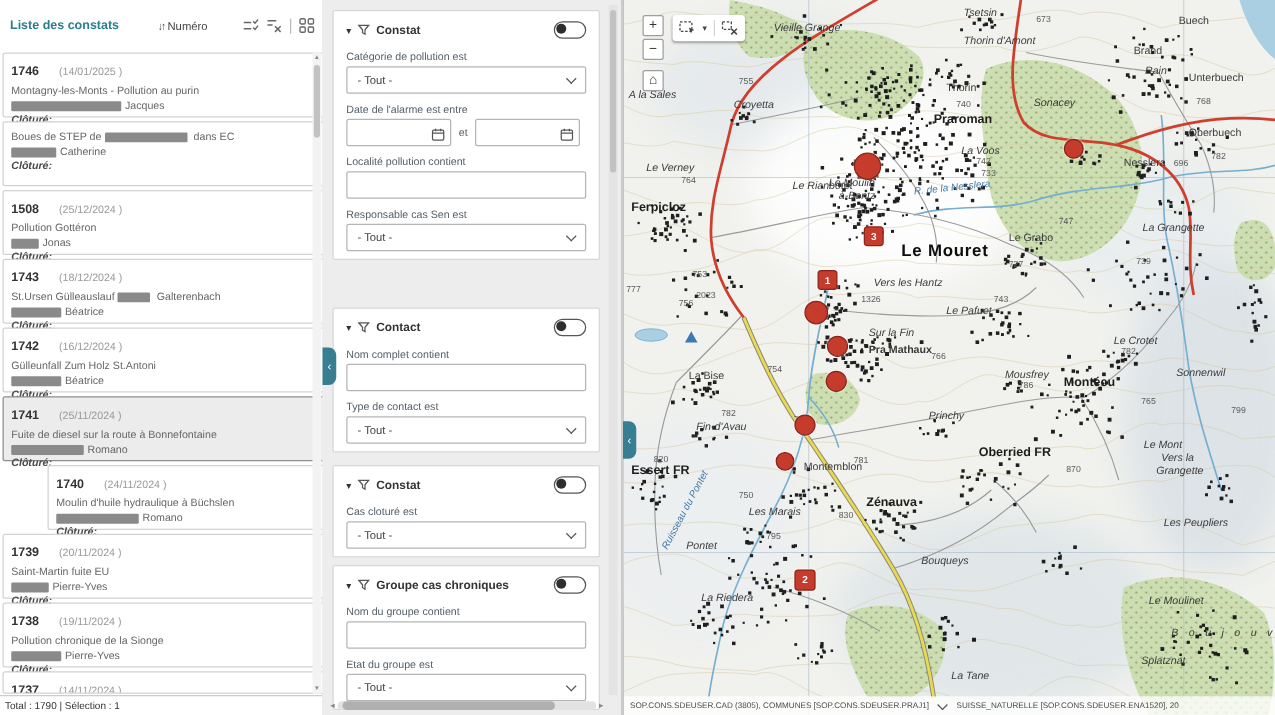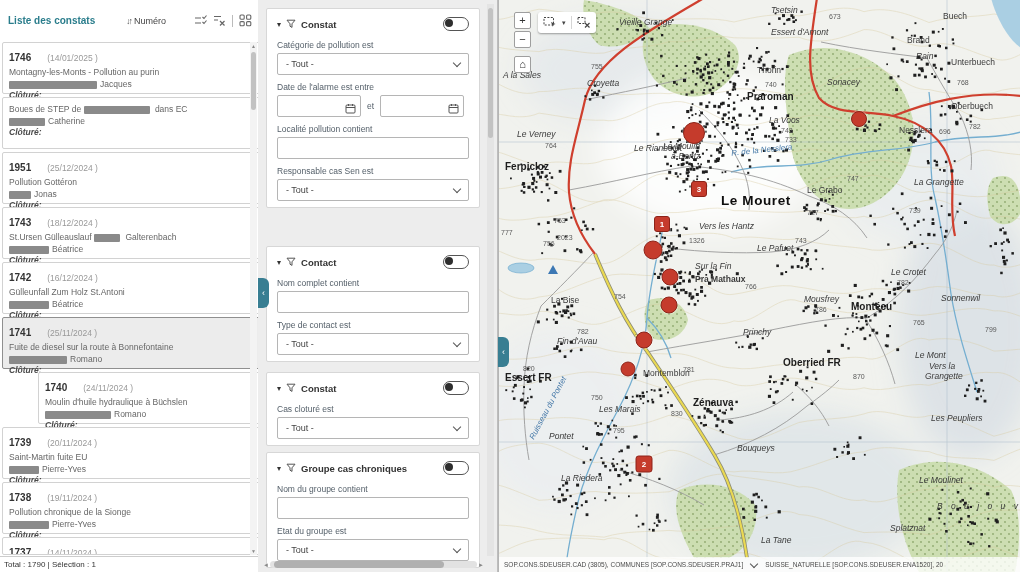--- a/index.html
+++ b/index.html
@@ -130,21 +130,21 @@
           <div class="status">Clôturé:</div>
           <button class="linkbtn">
             <svg width="13" height="13" viewBox="0 0 13 13" fill="none" stroke="#777" stroke-width="1.3" stroke-linecap="round">
               <path d="M5 8 l3.5 -3.5"></path>
               <path d="M7.3 9.8 l-1.6 1.6 a2.1 2.1 0 1 1 -3 -3 l1.6 -1.6"></path>
               <path d="M5.7 3.2 l1.6 -1.6 a2.1 2.1 0 1 1 3 3 l-1.6 1.6"></path>
             </svg>
           </button>
         </div>
         <div class="card" style="top: 110px;">
-          <div class="row1"><span class="num">1951</span><span class="date">(25/12/2024 )</span></div>
+          <div class="row1"><span class="num">1508</span><span class="date">(25/12/2024 )</span></div>
           <div class="desc"><span>Pollution Gottéron</span></div>
           <div class="nameline"><span class="redact" style="width: 22px;"></span><span class="pname">Jonas</span></div>
           <div class="status">Clôturé:</div>
           <button class="linkbtn">
             <svg width="13" height="13" viewBox="0 0 13 13" fill="none" stroke="#777" stroke-width="1.3" stroke-linecap="round">
               <path d="M5 8 l3.5 -3.5"></path>
               <path d="M7.3 9.8 l-1.6 1.6 a2.1 2.1 0 1 1 -3 -3 l1.6 -1.6"></path>
               <path d="M5.7 3.2 l1.6 -1.6 a2.1 2.1 0 1 1 3 3 l-1.6 1.6"></path>
             </svg>
           </button>
@@ -1549,21 +1549,21 @@
           <rect x="365.2" y="124.3" width="2.5" height="2.5"></rect>
           <rect x="367.4" y="126.5" width="2.1" height="2.1"></rect>
           <rect x="364.3" y="128.4" width="2.3" height="2.3"></rect>
           <rect x="363.9" y="128.9" width="3.1" height="3.1"></rect>
         </g>
     </svg>
 
     <div class="overlay" id="map-labels">
         <div class="ml i" style="left: 120px; top: 22px;">Vieille Grange</div>
         <div class="ml i" style="left: 272px; top: 10px;">Tsetsin</div>
-        <div class="ml i" style="left: 272px; top: 32px;">Essert d'Amont</div>
+        <div class="ml i" style="left: 272px; top: 32px;">Thorin d'Amont</div>
         <div class="ml " style="left: 444px; top: 16px;">Buech</div>
         <div class="ml " style="left: 408px; top: 40px;">Brand</div>
         <div class="ml i" style="left: 417px; top: 56px;">Rain</div>
         <div class="ml " style="left: 452px; top: 62px;">Unterbuech</div>
         <div class="ml num" style="left: 458px; top: 82px;">768</div>
         <div class="ml num" style="left: 330px; top: 16px;">673</div>
         <div class="ml " style="left: 452px; top: 106px;">Oberbuech</div>
         <div class="ml num" style="left: 470px; top: 126px;">782</div>
         <div class="ml " style="left: 400px; top: 130px;">Nesslera</div>
         <div class="ml num" style="left: 440px; top: 131px;">696</div>
@@ -1629,21 +1629,21 @@
         <div class="ml num" style="left: 354px; top: 376px;">870</div>
         <div class="ml i" style="left: 430px; top: 366px;">Vers la</div>
         <div class="ml i" style="left: 426px; top: 376px;">Grangette</div>
         <div class="ml i" style="left: 432px; top: 418px;">Les Peupliers</div>
         <div class="ml i" style="left: 238px; top: 448px;">Bouqueys</div>
         <div class="ml i" style="left: 50px; top: 436px;">Pontet</div>
         <div class="ml num" style="left: 114px; top: 430px;">795</div>
         <div class="ml i" style="left: 62px; top: 478px;">La Riedera</div>
         <div class="ml i" style="left: 420px; top: 480px;">Le Moulinet</div>
         <div class="ml i" style="left: 262px; top: 540px;">La Tane</div>
-        <div class="ml i" style="left: 391px; top: 528px;">Splatznat</div>
+        <div class="ml i" style="left: 414px; top: 528px;">Splatznat</div>
         <div class="ml i sp" style="left: 438px; top: 506px;">B o u j o u v a</div>
       </div>
     <div class="overlay" id="map-markers">
         <div class="mk" style="pointer-events: auto; left: 195px; top: 133px; width: 20px; height: 20px; background: rgb(197, 59, 44);"></div>
         <div class="mk" style="pointer-events: auto; left: 360px; top: 119px; width: 14px; height: 14px; background: rgb(197, 59, 44);"></div>
         <div class="mk numm" style="pointer-events: auto; left: 200px; top: 189px; width: 14px; height: 14px; background: rgb(197, 59, 44);">3</div>
         <div class="mk numm" style="pointer-events: auto; left: 163px; top: 224px; width: 14px; height: 14px; background: rgb(197, 59, 44);">1</div>
         <div class="mk" style="pointer-events: auto; left: 154px; top: 250px; width: 17px; height: 17px; background: rgb(197, 59, 44);"></div>
         <div class="mk" style="pointer-events: auto; left: 171px; top: 277px; width: 15px; height: 15px; background: rgb(197, 59, 44);"></div>
         <div class="mk" style="pointer-events: auto; left: 170px; top: 305px; width: 15px; height: 15px; background: rgb(197, 59, 44);"></div>

